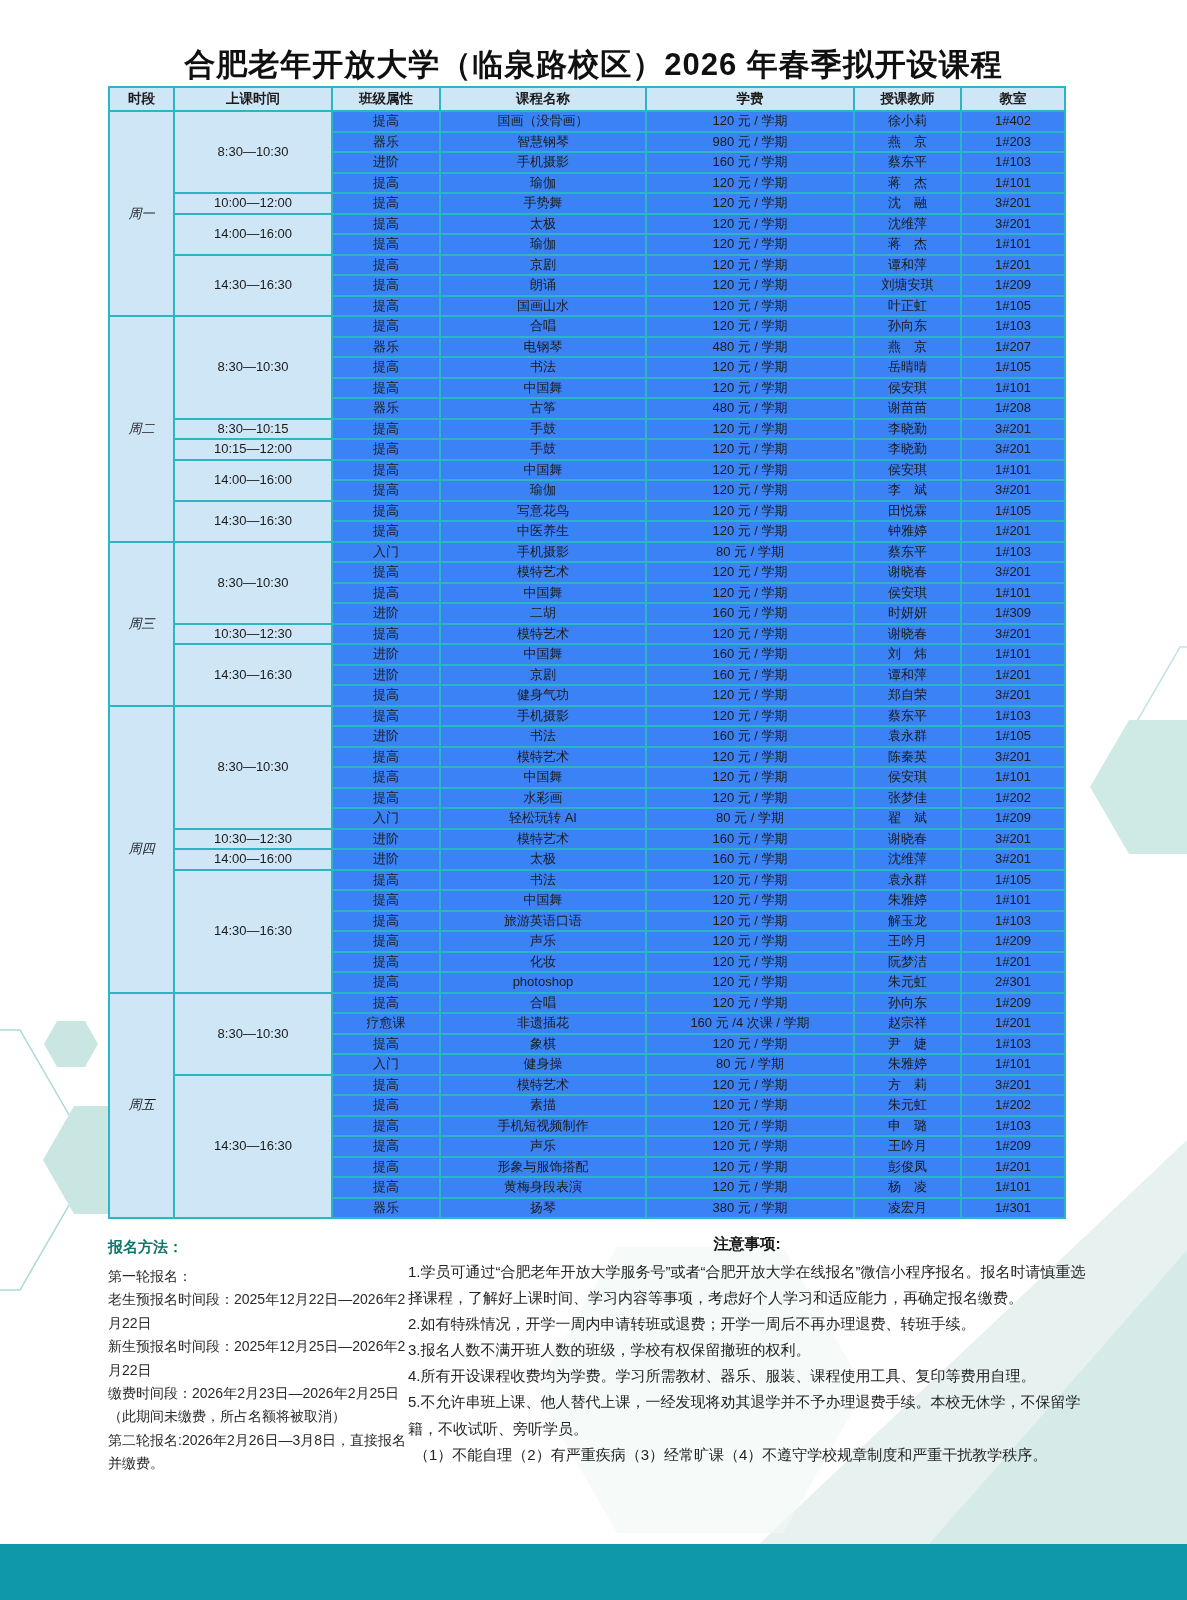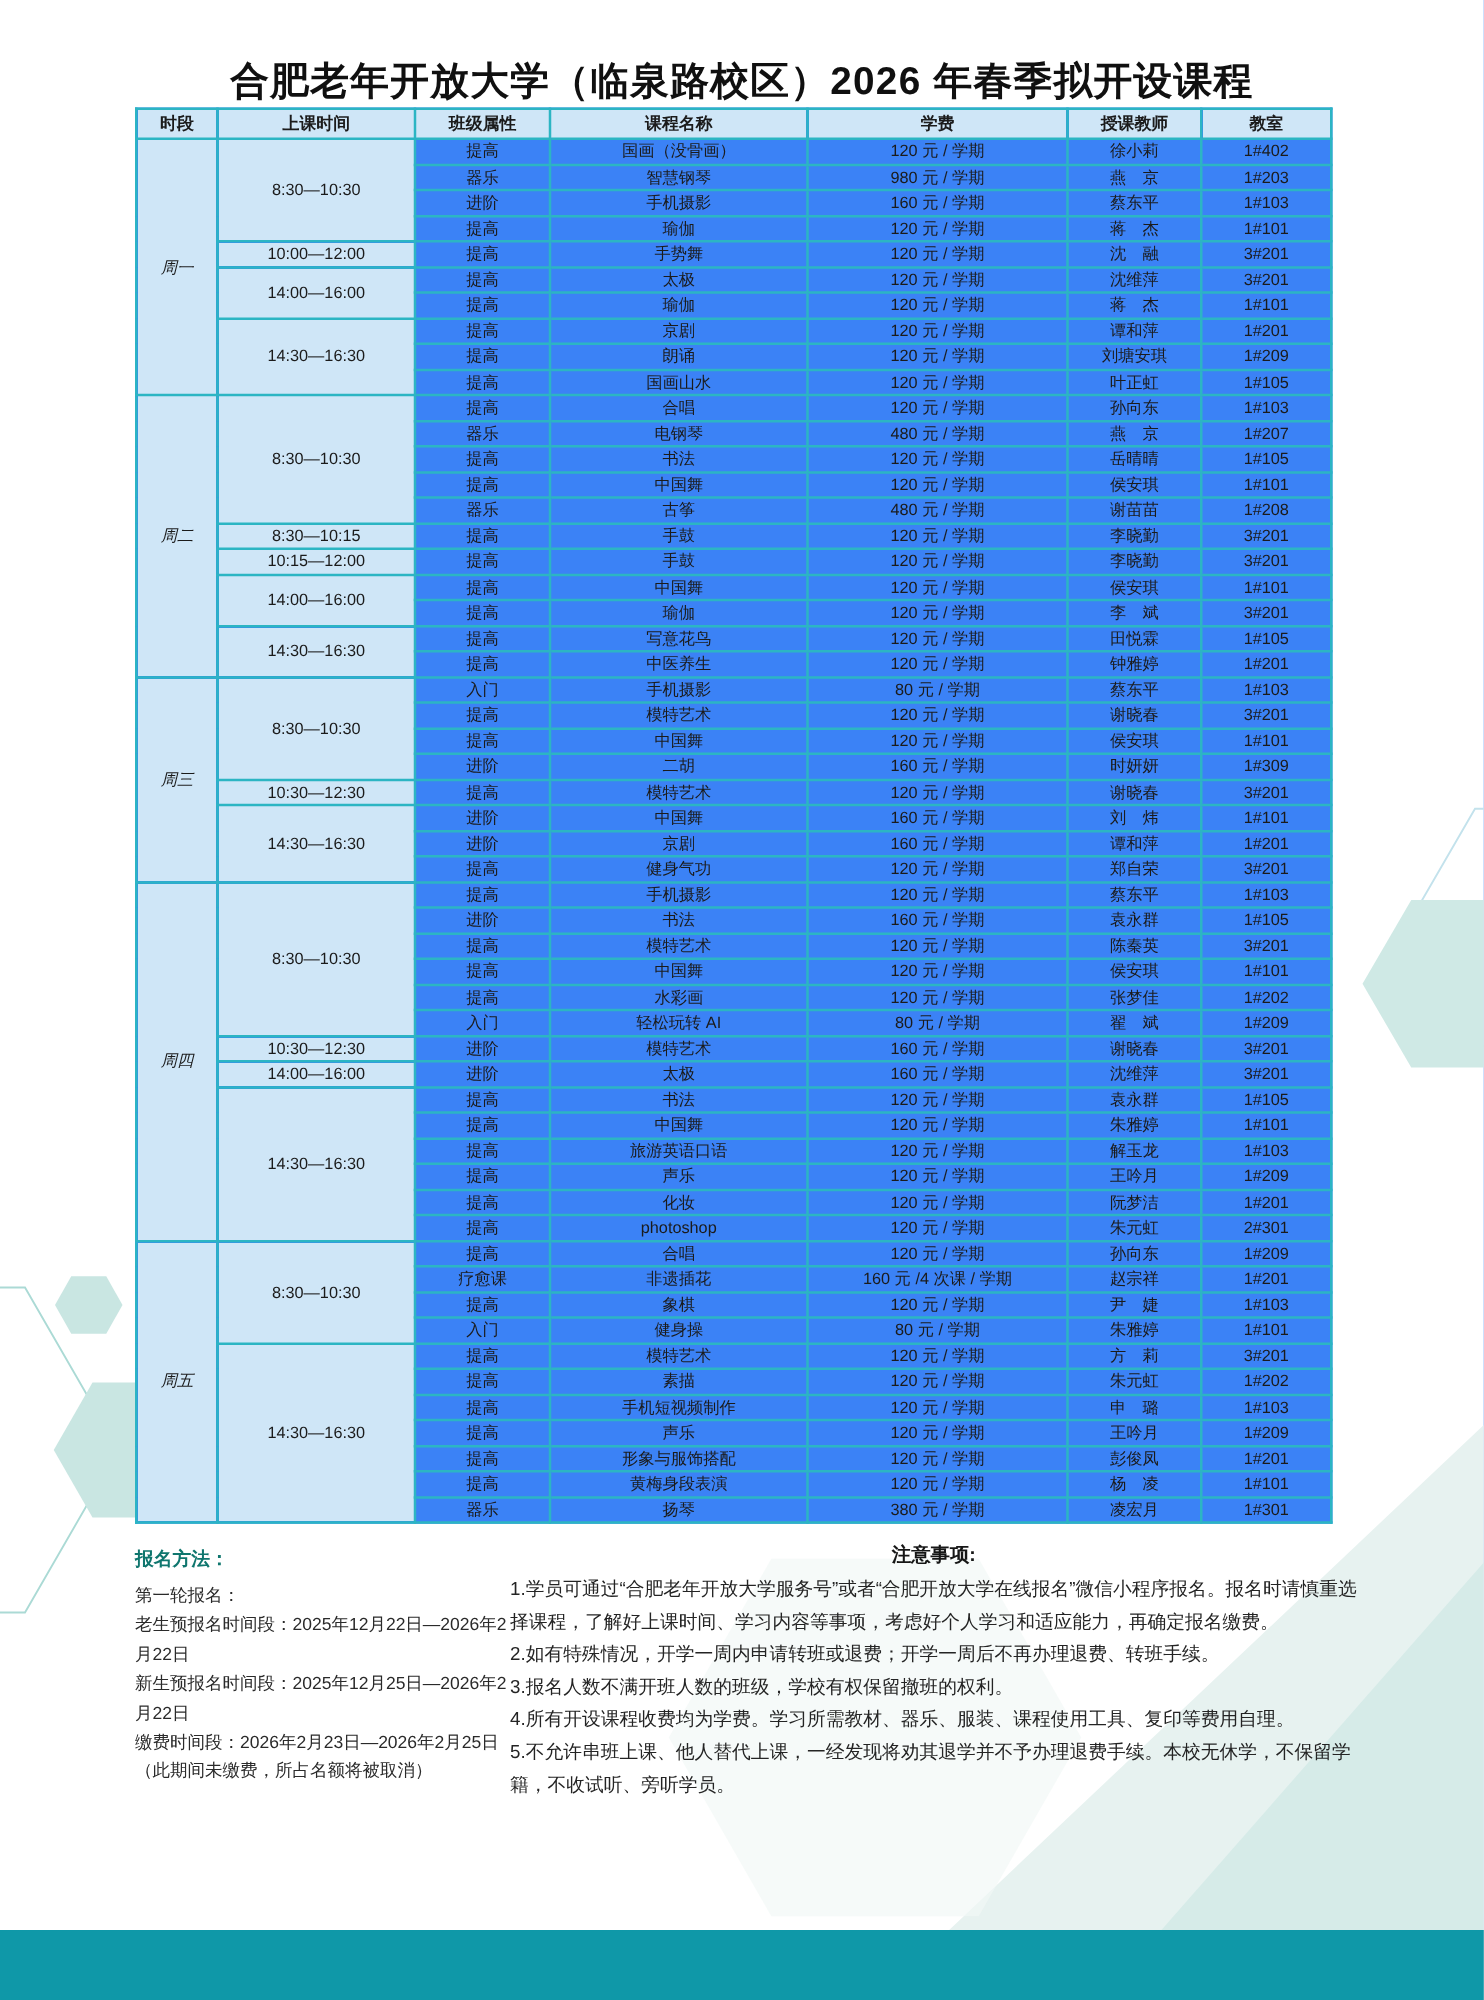--- a/index.html
+++ b/index.html
@@ -476,27 +476,29 @@
 </table>
 
 <div class="signup">
   <div class="signup-heading">报名方法：</div>
   <div>
       <p class="signup-line">第一轮报名：</p>
       <p class="signup-line">老生预报名时间段：2025年12月22日—2026年2月22日</p>
       <p class="signup-line">新生预报名时间段：2025年12月25日—2026年2月22日</p>
       <p class="signup-line">缴费时间段：2026年2月23日—2026年2月25日</p>
       <p class="signup-line">（此期间未缴费，所占名额将被取消）</p>
+      <p class="signup-line">第二轮报名:2026年2月26日—3月8日，直接报名并缴费。</p>
     </div>
 </div>
 
 <div class="notes">
   <div class="notes-heading">注意事项:</div>
   <div>
       <p class="note-line">1.学员可通过“合肥老年开放大学服务号”或者“合肥开放大学在线报名”微信小程序报名。报名时请慎重选择课程，了解好上课时间、学习内容等事项，考虑好个人学习和适应能力，再确定报名缴费。</p>
       <p class="note-line">2.如有特殊情况，开学一周内申请转班或退费；开学一周后不再办理退费、转班手续。</p>
       <p class="note-line">3.报名人数不满开班人数的班级，学校有权保留撤班的权利。</p>
       <p class="note-line">4.所有开设课程收费均为学费。学习所需教材、器乐、服装、课程使用工具、复印等费用自理。</p>
       <p class="note-line">5.不允许串班上课、他人替代上课，一经发现将劝其退学并不予办理退费手续。本校无休学，不保留学籍，不收试听、旁听学员。</p>
+      <p class="note-line indent">（1）不能自理（2）有严重疾病（3）经常旷课（4）不遵守学校规章制度和严重干扰教学秩序。</p>
     </div>
 </div>
 
 <div class="band"></div>
 
 </body></html>

